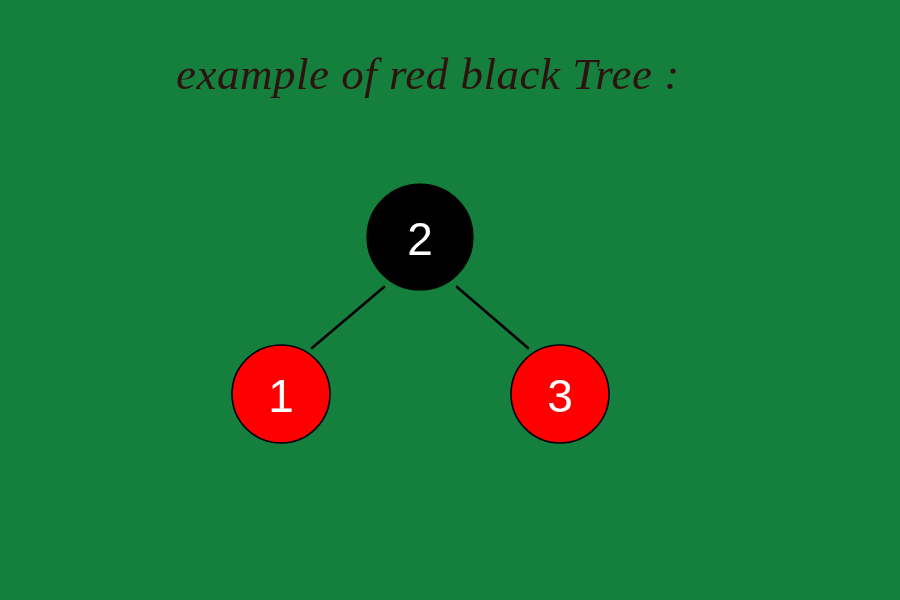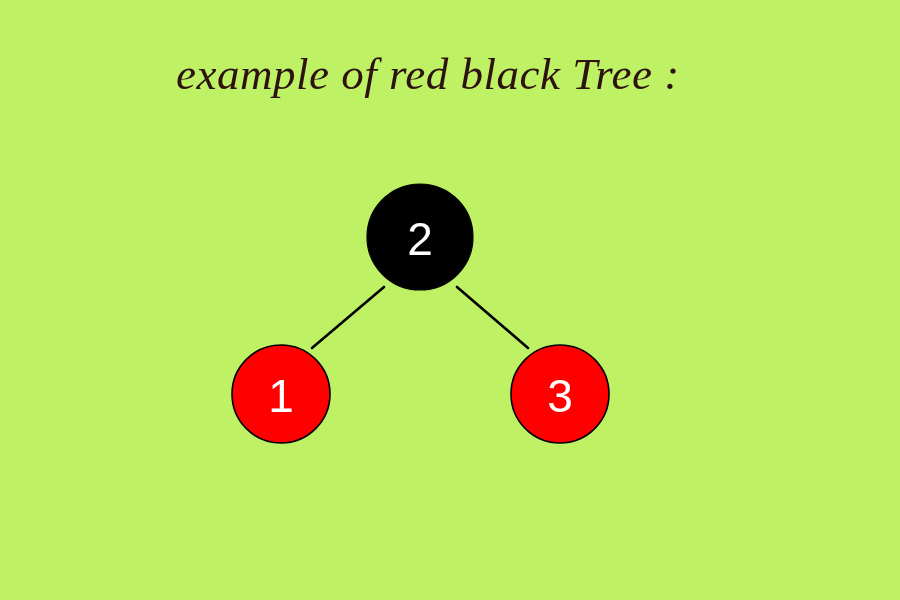--- a/index.html
+++ b/index.html
@@ -47,21 +47,21 @@
     font-weight: 400;
     fill: #ffffff;
     text-anchor: middle;
     dominant-baseline: central;
     user-select: none;
   }
 </style>
 </head>
 <body>
 
-<div id="canvas" style="background: #bef264;">
+<div id="canvas" style="background: #15803d;">
 
   <div id="diagram-title" style="color: rgb(45, 18, 16);">example of red black Tree :</div>
 
   <svg id="tree-svg" viewBox="0 0 900 600">
 
     <line x1="384" y1="287" x2="312" y2="348" stroke="#000000" stroke-width="2.6" stroke-linecap="round"></line>
     <line x1="457" y1="287" x2="528" y2="348" stroke="#000000" stroke-width="2.6" stroke-linecap="round"></line>
 
     <g>
       <circle cx="420" cy="237" r="53" fill="#000000" stroke="#000000" stroke-width="1.2"></circle>

